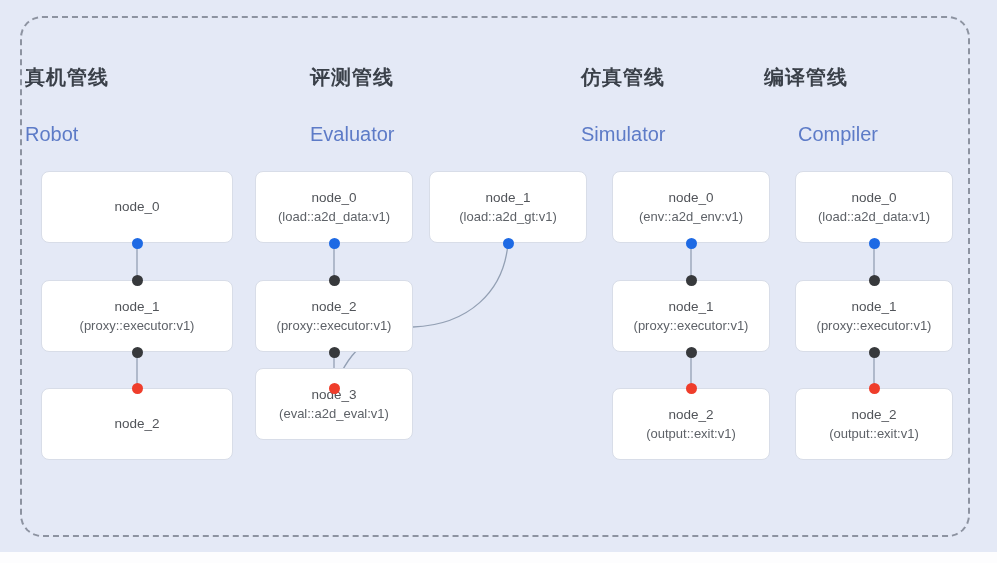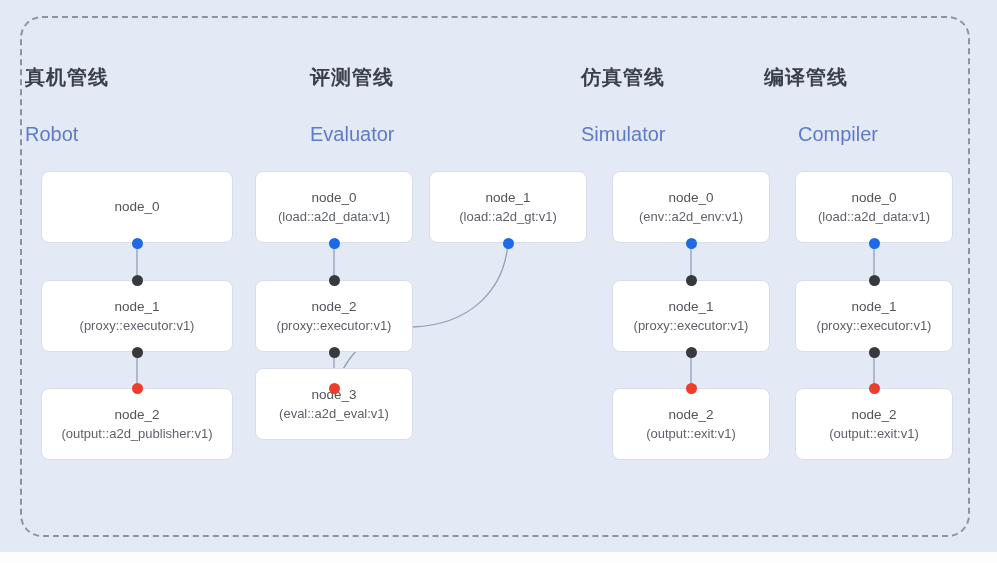--- a/index.html
+++ b/index.html
@@ -86,21 +86,20 @@
 
 <div class="node-box" style="left:41px; top:171px; width:192px">
   <div class="node-name">node_0</div>
 </div>
 <div class="node-box" style="left:41px; top:280px; width:192px">
   <div class="node-name">node_1</div>
   <div class="node-type">(proxy::executor:v1)</div>
 </div>
 <div class="node-box" style="left:41px; top:388px; width:192px">
   <div class="node-name">node_2</div>
-  <div class="node-type">(output::a2d_publisher:v1)</div>
 </div>
 
 <div class="node-box" style="left:255px; top:171px; width:158px">
   <div class="node-name">node_0</div>
   <div class="node-type">(load::a2d_data:v1)</div>
 </div>
 <div class="node-box" style="left:429px; top:171px; width:158px">
   <div class="node-name">node_1</div>
   <div class="node-type">(load::a2d_gt:v1)</div>
 </div>

